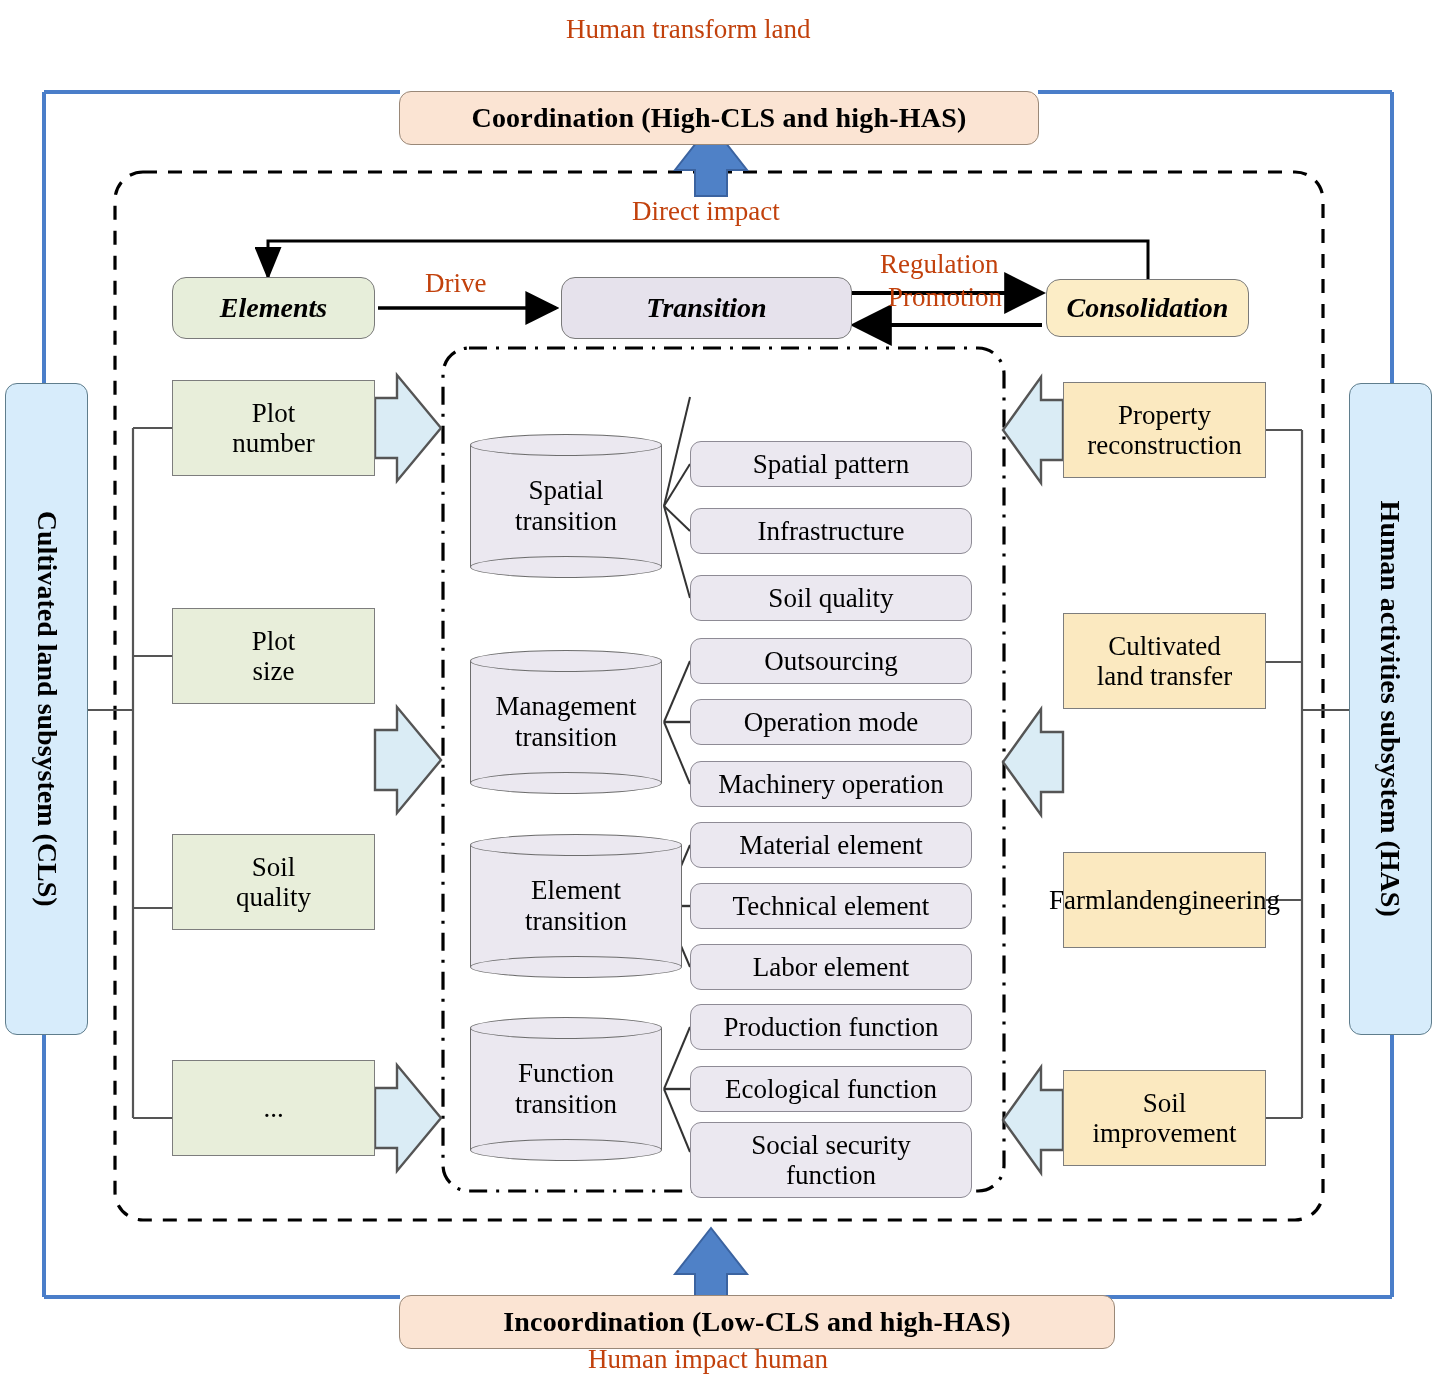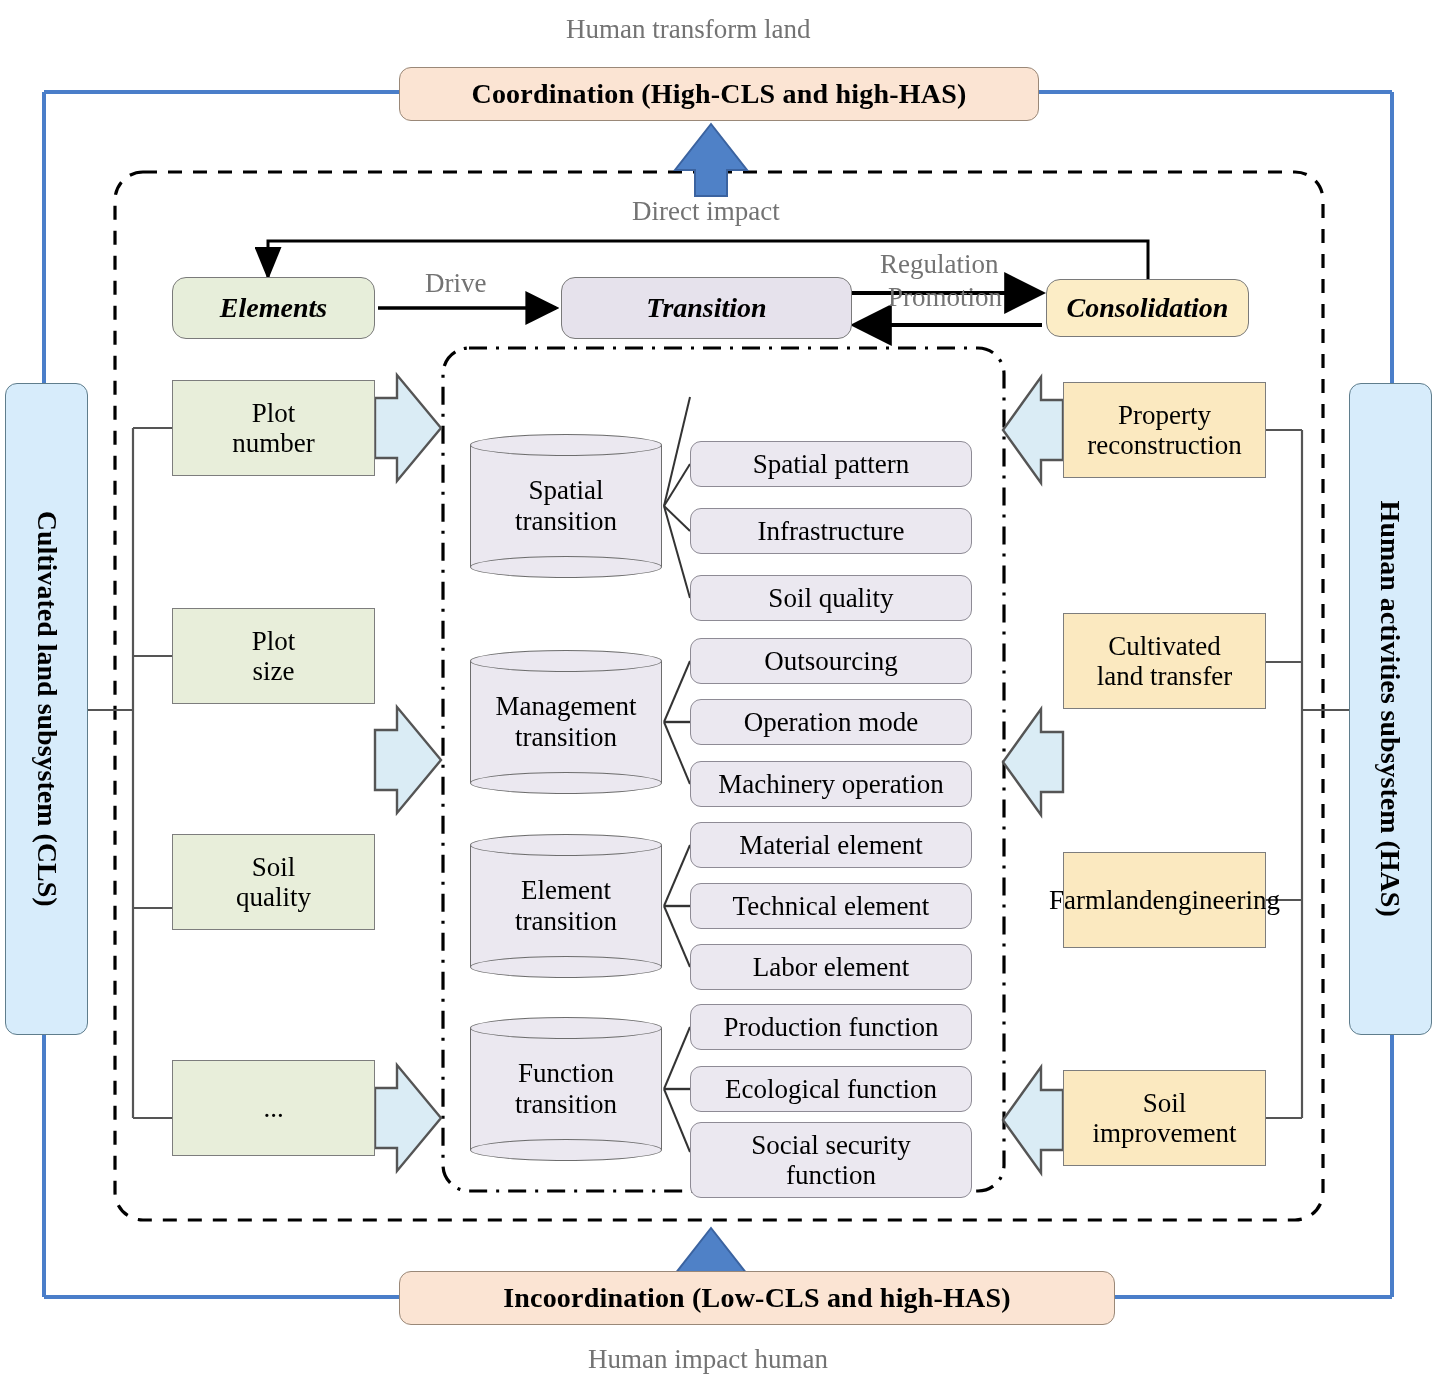--- a/index.html
+++ b/index.html
@@ -2,25 +2,25 @@
 <html><head>
 <meta charset="utf-8">
 <style>
   html,body{margin:0;padding:0;background:#ffffff;}
   body{font-family:"Liberation Serif","DejaVu Serif",serif;}
   #stage{position:relative;width:1438px;height:1396px;overflow:hidden;background:#fff;}
   #stage svg.layer{position:absolute;left:0;top:0;width:1438px;height:1396px;pointer-events:none;}
   .node{position:absolute;box-sizing:border-box;display:flex;align-items:center;justify-content:center;text-align:center;line-height:1.12;}
 
   
-  .caption{position:absolute;font-size:27px;color:#737373;white-space:nowrap;}
+  .caption{position:absolute;font-size:27px;color:#c2410c;white-space:nowrap;}
 
   
   .pinkbar{background:#fbe4d3;border:1.6px solid #9a8878;border-radius:12px;
-           font-weight:bold;font-size:28px;color:#000;letter-spacing:.2px;}
+           font-weight:bold;font-size:28px;color:#000;letter-spacing:.2px;margin-top:24px;}
 
   
   .sidebar-bar{background:#d7ecfb;border:1.6px solid #5f7d8c;border-radius:12px;}
   .sidebar-bar span{font-weight:bold;font-size:28px;color:#000;white-space:nowrap;display:block;}
   .rot-left span{transform:rotate(90deg);}
   .rot-right span{transform:rotate(90deg);}
 
   
   .rolebox{border-radius:14px;border:1.5px solid #7a7a7a;font-weight:bold;font-style:italic;font-size:28px;}
   .rolebox.green{background:#e7eeda;}
@@ -204,21 +204,21 @@
     <div class="cyl-bot"></div>
     <div class="cyl-top"></div>
     <div class="cyl-label">
       <div>
         <div>Management</div>
         <div>transition</div>
       </div>
     </div>
   </div>
 
-  <div class="cyl" style="left:470px;top:834px;width:192px;height:144px;">
+  <div class="cyl" style="left:470px;top:834px;width:192px;height:144px;padding-left:20px;">
     <div class="cyl-body"></div>
     <div class="cyl-bot"></div>
     <div class="cyl-top"></div>
     <div class="cyl-label">
       <div>
         <div>Element</div>
         <div>transition</div>
       </div>
     </div>
   </div>

